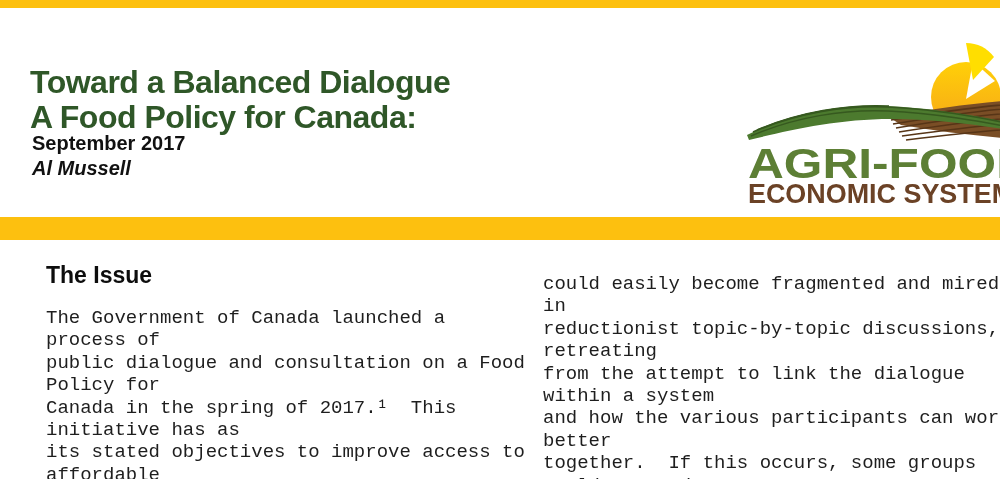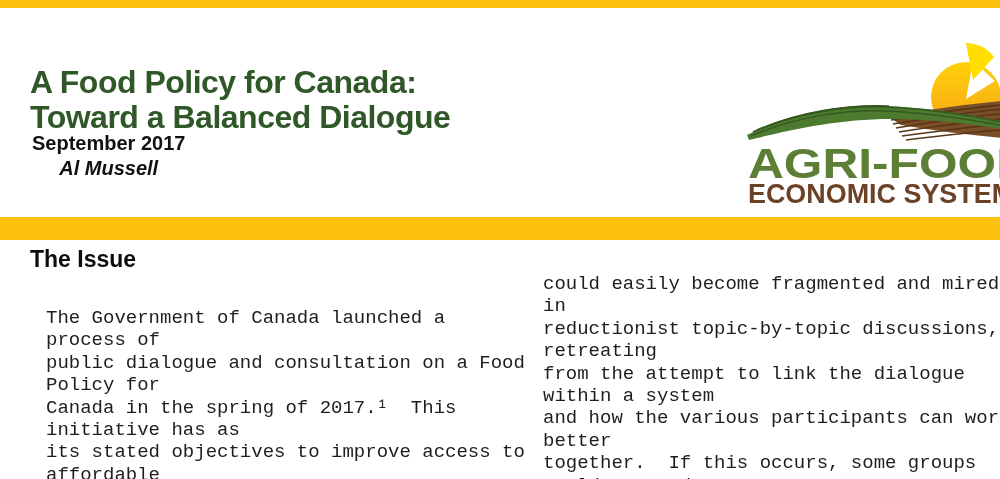--- a/index.html
+++ b/index.html
@@ -3,41 +3,41 @@
 <meta charset="utf-8">
 <style>
   html,body{margin:0;padding:0;background:#fff;}
   .page{position:relative;width:1000px;height:479px;background:#ffffff;overflow:hidden;
         font-family:"Liberation Sans",sans-serif;}
   .top-rule{position:absolute;left:0;top:0;width:1000px;height:8px;}
   .doc-title{position:absolute;left:30px;top:44px;font-size:32px;line-height:35px;
              font-weight:bold;letter-spacing:-0.5px;}
   .meta{position:absolute;left:32px;top:131px;font-size:20px;line-height:25px;
         font-weight:bold;color:#111;}
-  .meta .author{font-style:italic;text-align:center;}
+  .meta .author{font-style:italic;}
   .logo{position:absolute;left:705px;top:37px;width:292px;height:168px;margin-left:36px;}
   .divider{position:absolute;left:0;top:217px;width:1000px;height:23px;}
-  .section-heading{position:absolute;left:30px;top:247px;margin:0;font-size:23px;
+  .section-heading{position:absolute;left:30px;top:247px;margin:16px;font-size:23px;
                    line-height:24px;font-weight:bold;color:#0d0d0d;}
   .body-col{position:absolute;margin:16px;font-family:Liberation Mono, monospace;
             font-size:19px;line-height:22.4px;color:#1e1e1e;white-space:pre-wrap;}
   .col-left{left:30px;top:291px;width:480px;}
   .col-right{left:527px;top:257px;width:470px;}
 </style>
 </head>
 <body>
 
 <div class="page">
 
   <div class="top-rule" style="background: rgb(253, 192, 15);"></div>
 
   <header>
     <h1 class="doc-title" style="color: rgb(47, 87, 40);">
+      <div>Toward a Balanced Dialogue</div>
       <div>A Food Policy for Canada:</div>
-      <div>Toward a Balanced Dialogue</div>
     </h1>
     <div class="meta">
       <div>September 2017</div>
       <div class="author">Al Mussell</div>
     </div>
 
     <div class="logo">
       <svg width="292" height="168" viewBox="0 0 292 168" xmlns="http://www.w3.org/2000/svg">
         <defs>
           <linearGradient id="sunGrad" x1="0" y1="0" x2="0" y2="1">

